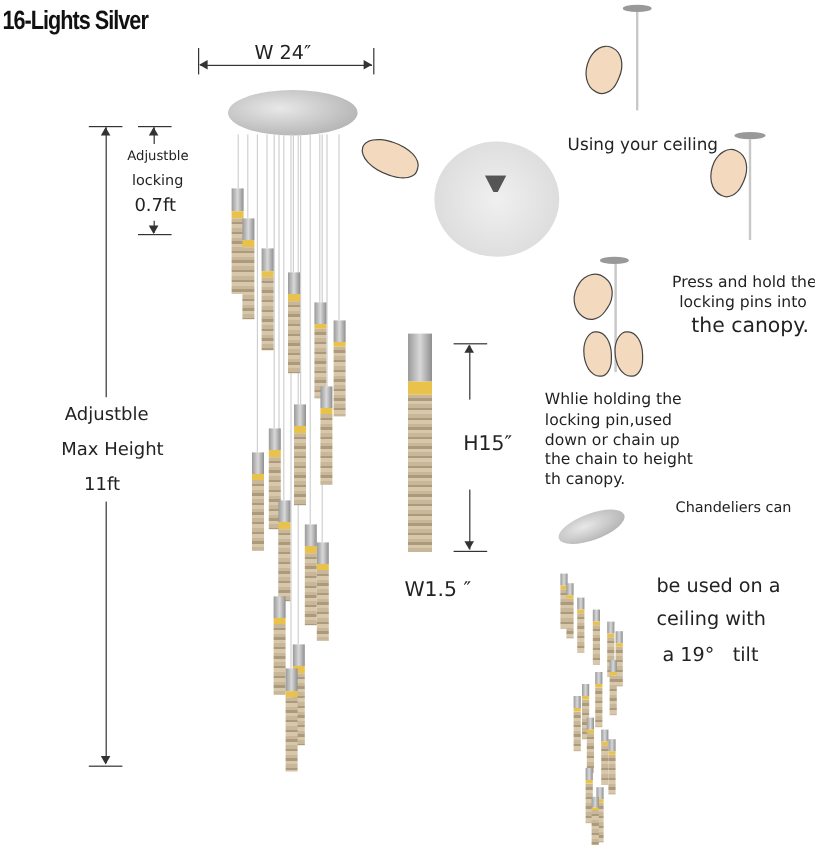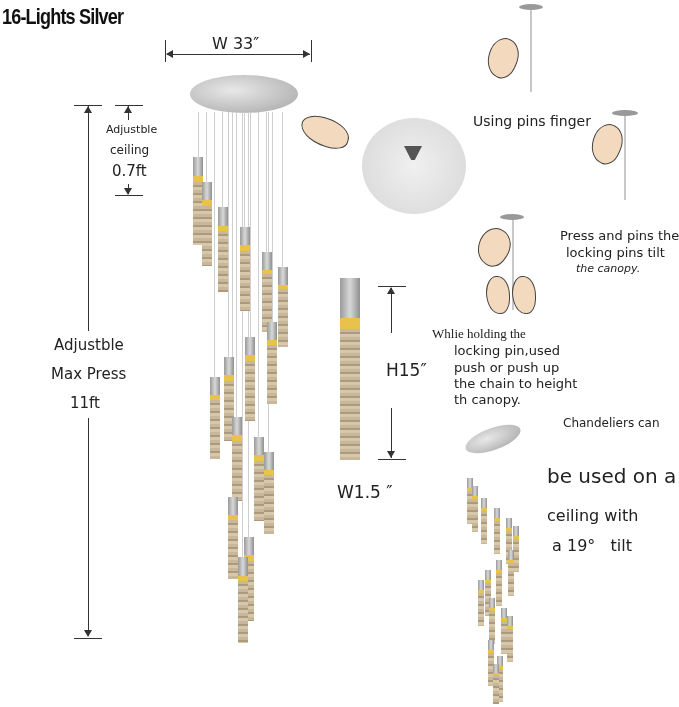--- a/index.html
+++ b/index.html
@@ -26,37 +26,37 @@
 </head>
 <body>
 
 <div class="abs title">16-Lights Silver</div>
 
 <div class="vline" style="left:165px;top:40px;height:22px;"></div>
 <div class="vline" style="left:311px;top:40px;height:22px;"></div>
 <div class="hline" style="left:167px;top:54px;width:143px;"></div>
 <div class="arrow-left" style="left:166px;top:50px;"></div>
 <div class="arrow-right" style="left:303px;top:50px;"></div>
-<div class="abs lbl-lg" style="left:212px;top:34px;font-size:16px;">W 33″</div>
+<div class="abs lbl-lg" style="left:212px;top:34px;font-size:16px;">W 24″</div>
 
 <div class="hline" style="left:74px;top:105px;width:28px;"></div>
 <div class="vline" style="left:88px;top:106px;height:225px;"></div>
 <div class="arrow-up" style="left:84px;top:106px;"></div>
 <div class="abs lbl" style="left:54px;top:336px;font-size:15px;">Adjustble</div>
-<div class="abs lbl" style="left:51px;top:365px;font-size:15px;">Max Press</div>
+<div class="abs lbl" style="left:51px;top:365px;font-size:15px;">Max Height</div>
 <div class="abs lbl" style="left:70px;top:394px;font-size:15px;">11ft</div>
 <div class="vline" style="left:88px;top:418px;height:218px;"></div>
 <div class="arrow-down" style="left:84px;top:630px;"></div>
 <div class="hline" style="left:74px;top:638px;width:28px;"></div>
 
 <div class="hline" style="left:115px;top:105px;width:28px;"></div>
 <div class="vline" style="left:128px;top:106px;height:14px;"></div>
 <div class="arrow-up" style="left:124px;top:106px;"></div>
 <div class="abs lbl" style="left:106px;top:123px;font-size:11px;">Adjustble</div>
-<div class="abs lbl" style="left:110px;top:143px;font-size:12px;">ceiling</div>
+<div class="abs lbl" style="left:110px;top:143px;font-size:12px;">locking</div>
 <div class="abs lbl" style="left:112px;top:162px;font-size:15px;">0.7ft</div>
 <div class="vline" style="left:128px;top:184px;height:10px;"></div>
 <div class="arrow-down" style="left:124px;top:188px;"></div>
 <div class="hline" style="left:115px;top:195px;width:28px;"></div>
 
 <div>
   <div class="canopy" style="left:190px;top:75px;width:108px;height:38px;"></div>
   <div class="wire" style="left:198px;top:112px;height:45px;"></div>
   <div class="wire" style="left:206px;top:112px;height:70px;"></div>
   <div class="wire" style="left:222px;top:112px;height:95px;"></div>
@@ -172,38 +172,38 @@
 
 <div class="finger" style="left:300px;top:118px;width:48px;height:26px;transform:rotate(18deg);"></div>
 
 <div class="detail-circle" style="left:362px;top:118px;width:104px;height:96px;">
   <div style="position:absolute;left:42px;top:28px;width:18px;height:14px;background:#555;clip-path:polygon(0 0,100% 0,60% 100%,40% 100%);"></div>
 </div>
 
 <div class="abs" style="left:519px;top:4px;width:24px;height:6px;border-radius:50%;background:#999;"></div>
 <div class="vline" style="left:530px;top:10px;height:82px;background:#c8c8c8;width:2px;"></div>
 <div class="finger" style="left:488px;top:38px;width:28px;height:38px;transform:rotate(25deg);"></div>
-<div class="abs lbl" style="left:473px;top:113px;font-size:14px;">Using pins finger</div>
+<div class="abs lbl" style="left:473px;top:113px;font-size:14px;">Using your ceiling</div>
 
 <div class="abs" style="left:612px;top:110px;width:26px;height:6px;border-radius:50%;background:#999;"></div>
 <div class="vline" style="left:624px;top:116px;height:84px;background:#c8c8c8;width:2px;"></div>
 <div class="finger" style="left:592px;top:124px;width:28px;height:38px;transform:rotate(25deg);"></div>
 
 <div class="abs" style="left:500px;top:214px;width:24px;height:6px;border-radius:50%;background:#999;"></div>
 <div class="vline" style="left:512px;top:220px;height:90px;background:#c8c8c8;width:2px;"></div>
 <div class="finger" style="left:478px;top:228px;width:30px;height:36px;transform:rotate(35deg);"></div>
 <div class="finger" style="left:486px;top:276px;width:22px;height:36px;"></div>
 <div class="finger" style="left:512px;top:276px;width:22px;height:36px;"></div>
-<div class="abs lbl" style="left:560px;top:228px;font-size:13px;">Press and pins the</div>
-<div class="abs lbl" style="left:566px;top:245px;font-size:13px;">locking pins tilt</div>
-<div class="abs lbl" style="left:576px;top:262px;font-size:11px;font-style:italic;">the canopy.</div>
-
-<div class="abs lbl" style="left:432px;top:326px;font-size:13px;font-family:Liberation Serif, serif;">Whlie holding the</div>
+<div class="abs lbl" style="left:560px;top:228px;font-size:13px;">Press and hold the</div>
+<div class="abs lbl" style="left:566px;top:245px;font-size:13px;">locking pins into</div>
+<div class="abs lbl" style="left:576px;top:262px;font-size:17px;">the canopy.</div>
+
+<div class="abs lbl" style="left:454px;top:326px;font-size:13px;">Whlie holding the</div>
 <div class="abs lbl" style="left:454px;top:343px;font-size:13px;">locking pin,used</div>
-<div class="abs lbl" style="left:454px;top:360px;font-size:13px;">push or push up</div>
+<div class="abs lbl" style="left:454px;top:360px;font-size:13px;">down or chain up</div>
 <div class="abs lbl" style="left:454px;top:376px;font-size:13px;">the chain to height</div>
 <div class="abs lbl" style="left:454px;top:392px;font-size:13px;">th canopy.</div>
 
 <div>
   <div class="canopy" style="left:464px;top:428px;width:58px;height:22px;transform:rotate(-20deg);"></div>
   <div class="pendant" style="left:467px;top:478px;width:6px;height:46px;">
       <div class="cap"></div>
       <div class="glow"></div>
       <div class="tube"></div>
     </div>
@@ -278,15 +278,15 @@
       <div class="tube"></div>
     </div>
   <div class="pendant" style="left:493px;top:664px;width:6px;height:40px;">
       <div class="cap"></div>
       <div class="glow"></div>
       <div class="tube"></div>
     </div>
 </div>
 
 <div class="abs lbl" style="left:547px;top:416px;font-size:12px;margin-left:16px;">Chandeliers can</div>
-<div class="abs lbl" style="left:547px;top:464px;font-size:20px;">be used on a</div>
+<div class="abs lbl" style="left:547px;top:478px;font-size:16px;">be used on a</div>
 <div class="abs lbl" style="left:547px;top:506px;font-size:16px;">ceiling with</div>
 <div class="abs lbl" style="left:547px;top:536px;font-size:16px;white-space:pre;"> a 19°   tilt</div>
 
 </body></html>

